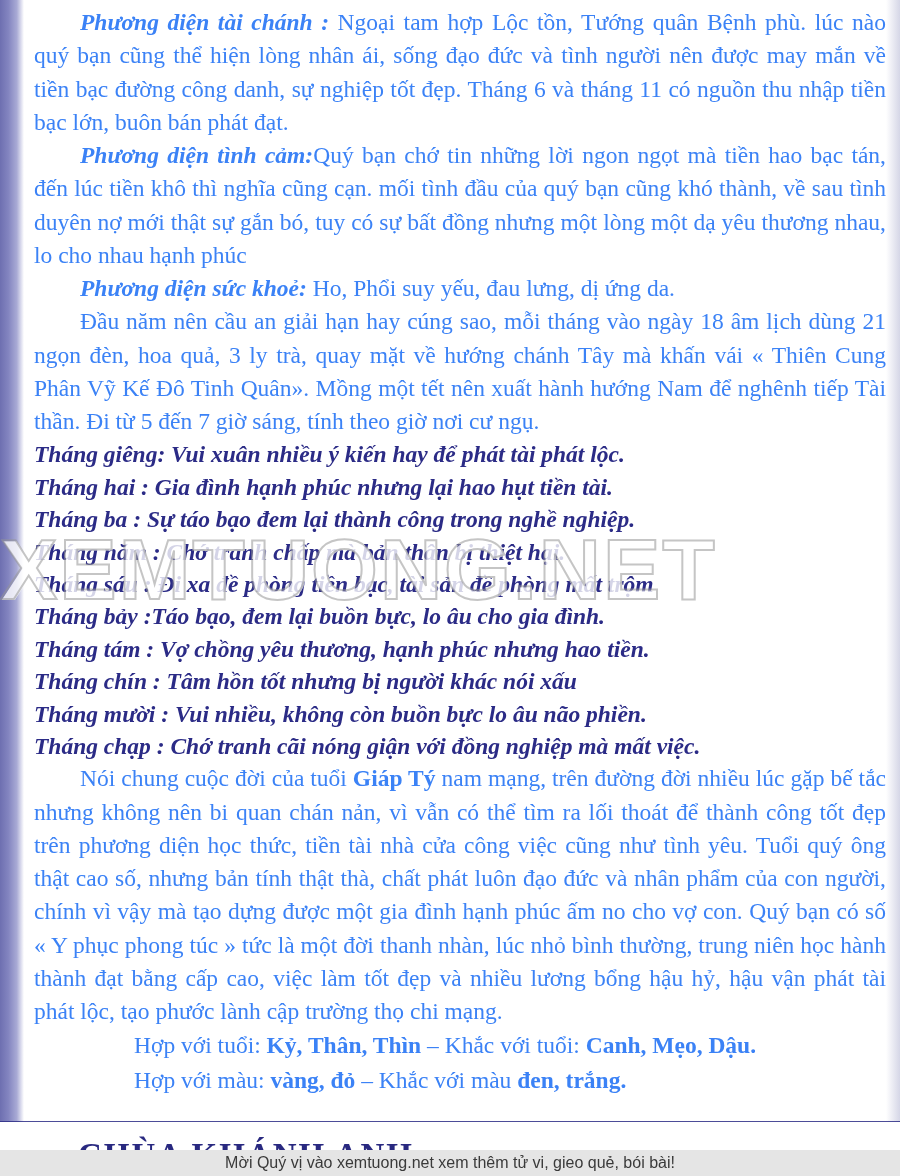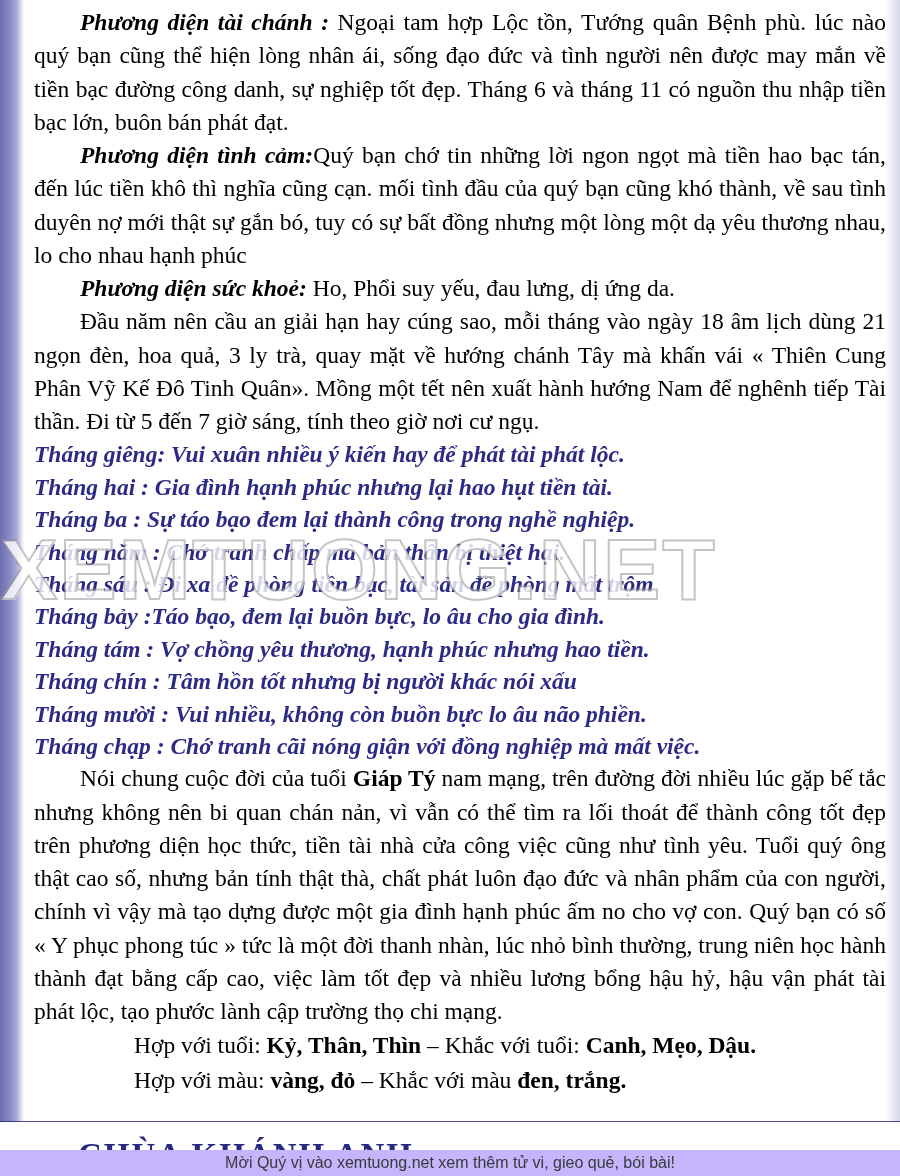--- a/index.html
+++ b/index.html
@@ -35,21 +35,21 @@
   .content {
     position: absolute;
     left: 34px;
     top: 6px;
     width: 852px;
   }
   p {
     margin: 0;
     font-size: 23.5px;
     line-height: 1.415;
-    color: #000000;
+    color: #3b82f6;
     text-align: justify;
     text-justify: inter-word;
   }
   .indent { text-indent: 46px; }
   .bi { font-weight: bold; font-style: italic; }
   .b  { font-weight: bold; }
   .month {
     font-weight: bold;
     font-style: italic;
     font-size: 23.5px;
@@ -111,21 +111,21 @@
     color: #1e1e7a;
     white-space: nowrap;
     opacity: 0.95;
   }
   .footer-bar {
     position: absolute;
     left: 0;
     bottom: 0;
     width: 900px;
     height: 26px;
-    background: #c4b5fd;
+    background: #e5e5e5;
     text-align: center;
   }
   .footer-text {
     display: inline-block;
     font-family: "Liberation Sans", sans-serif;
     font-size: 16px;
     color: #3a3a3a;
     line-height: 26px;
   }
   .scan-fade-bottom {

